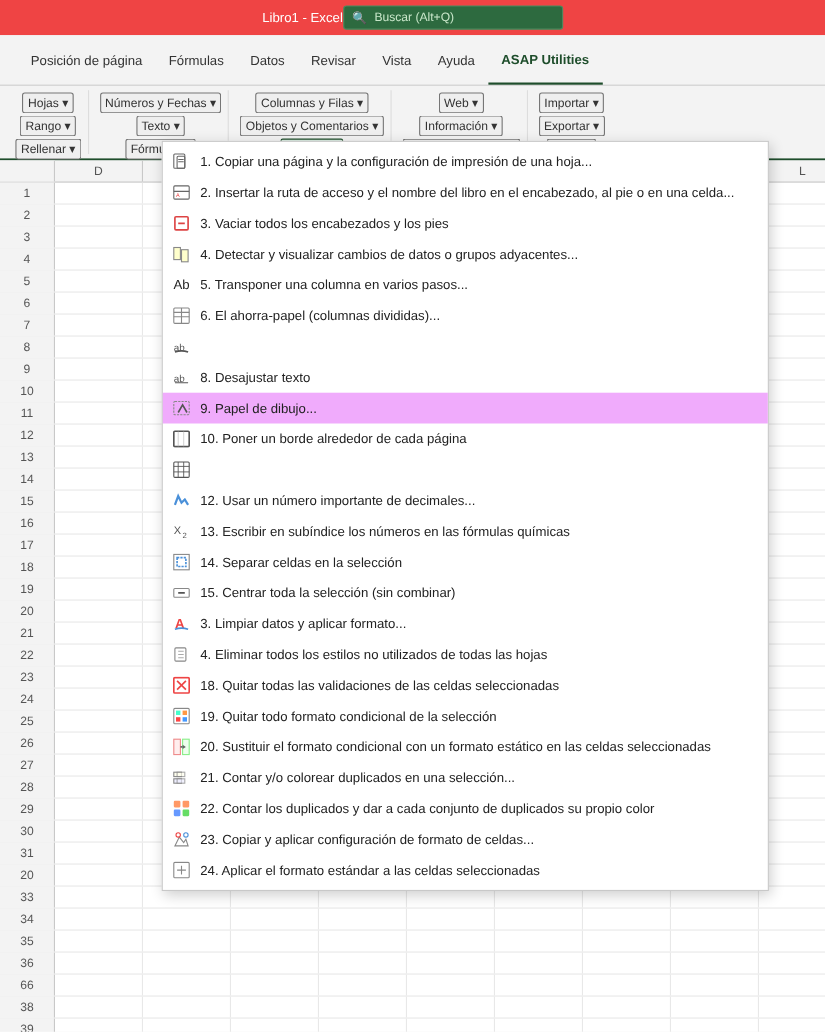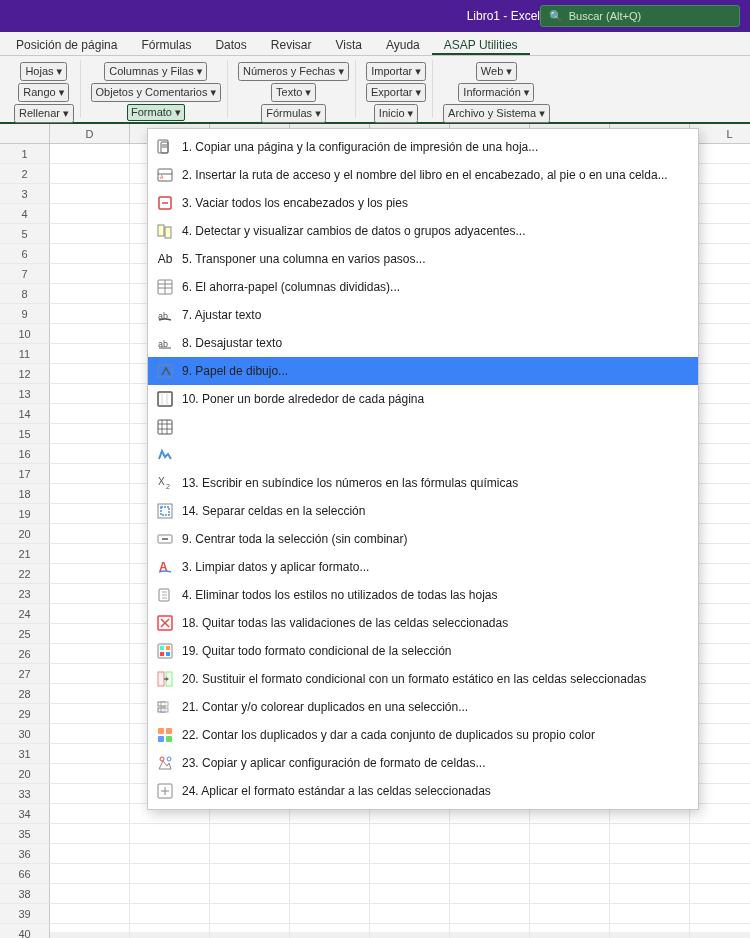--- a/index.html
+++ b/index.html
@@ -8,26 +8,26 @@
       font-size: 12px;
       background: #f0f0f0;
       width: 750px;
       height: 938px;
       overflow: hidden;
       position: relative;
     }
 
     
     .title-bar {
-      background: #4c1d95;
+      background: #ef4444;
       height: 32px;
       display: flex;
       align-items: center;
       padding: 0 10px;
-      justify-content: flex-end;
+      justify-content: center;
     }
     .title-bar-left {
       color: white;
       font-size: 12px;
       font-weight: 500;
     }
     .title-bar-search {
       background: #2d6a3f;
       border: 1px solid #4a8a5e;
       border-radius: 3px;
@@ -40,35 +40,35 @@
       color: #c8e6c9;
       font-size: 11px;
     }
 
     
     .ribbon-tabs {
       background: #f3f3f3;
       border-bottom: 1px solid #c8c8c8;
       display: flex;
       align-items: flex-end;
-      padding: 0 4px;
-      height: 24px;
+      padding: 0 16px;
+      height: 46px;
     }
     .ribbon-tab {
       padding: 6px 12px;
       font-size: 12px;
       color: #333;
       cursor: pointer;
       border: none;
       background: transparent;
       height: 100%;
     }
     .ribbon-tab.active {
       color: #1e4d2b;
-      font-weight: 400;
+      font-weight: 700;
       border-bottom: 2px solid #1e4d2b;
     }
 
     
     .ribbon-bar {
       background: #f3f3f3;
       border-bottom: 2px solid #1e4d2b;
       display: flex;
       align-items: stretch;
       padding: 4px 8px;
@@ -163,21 +163,21 @@
     }
     .menu-item {
       display: flex;
       align-items: center;
       padding: 5px 12px 5px 8px;
       cursor: pointer;
       gap: 8px;
       font-size: 12px;
       color: #222;
     }
-    .menu-item.highlighted { background: #3b82f6; }
+    .menu-item.highlighted { background: #f0abfc; }
     .menu-icon {
       width: 18px;
       height: 18px;
       flex-shrink: 0;
       display: flex;
       align-items: center;
       justify-content: center;
       font-size: 12px;
     }
     .menu-text {
@@ -215,60 +215,60 @@
       </button>
     <button class="ribbon-btn">
         <span>Rango ▾</span>
       </button>
     <button class="ribbon-btn">
         <span>Rellenar ▾</span>
       </button>
   </div>
   <div class="ribbon-group">
     <button class="ribbon-btn">
+        <span>Números y Fechas ▾</span>
+      </button>
+    <button class="ribbon-btn">
+        <span>Texto ▾</span>
+      </button>
+    <button class="ribbon-btn">
+        <span>Fórmulas ▾</span>
+      </button>
+  </div>
+  <div class="ribbon-group">
+    <button class="ribbon-btn">
         <span>Columnas y Filas ▾</span>
       </button>
     <button class="ribbon-btn">
         <span>Objetos y Comentarios ▾</span>
       </button>
     <button class="ribbon-btn active-btn">
         <span>Formato ▾</span>
       </button>
   </div>
   <div class="ribbon-group">
     <button class="ribbon-btn">
-        <span>Números y Fechas ▾</span>
-      </button>
-    <button class="ribbon-btn">
-        <span>Texto ▾</span>
-      </button>
-    <button class="ribbon-btn">
-        <span>Fórmulas ▾</span>
+        <span>Web ▾</span>
+      </button>
+    <button class="ribbon-btn">
+        <span>Información ▾</span>
+      </button>
+    <button class="ribbon-btn">
+        <span>Archivo y Sistema ▾</span>
       </button>
   </div>
   <div class="ribbon-group">
     <button class="ribbon-btn">
         <span>Importar ▾</span>
       </button>
     <button class="ribbon-btn">
         <span>Exportar ▾</span>
       </button>
     <button class="ribbon-btn">
         <span>Inicio ▾</span>
-      </button>
-  </div>
-  <div class="ribbon-group">
-    <button class="ribbon-btn">
-        <span>Web ▾</span>
-      </button>
-    <button class="ribbon-btn">
-        <span>Información ▾</span>
-      </button>
-    <button class="ribbon-btn">
-        <span>Archivo y Sistema ▾</span>
       </button>
   </div>
 </div>
 
 <div class="spreadsheet" style="height: calc(938px - 32px - 30px - 68px);">
   <div class="sheet-header-row">
     <div class="corner-cell"></div>
     <div class="col-header">D</div>
     <div class="col-header">E</div>
     <div class="col-header">F</div>
@@ -818,21 +818,20 @@
       </span>
       <span class="menu-text">6. El ahorra-papel (columnas divididas)...</span>
     </div>
     <div class="menu-item">
       <span class="menu-icon">
         <svg width="16" height="16" viewBox="0 0 16 16">
           <text x="1" y="12" font-size="9" fill="#555">ab</text>
           <path d="M2 13 Q8 11 14 13" fill="none" stroke="#555" stroke-width="1.5"></path>
         </svg>
       </span>
-      <span class="menu-text">7. Ajustar texto</span>
     </div>
     <div class="menu-item">
       <span class="menu-icon">
         <svg width="16" height="16" viewBox="0 0 16 16">
           <text x="1" y="12" font-size="9" fill="#555">ab</text>
           <line x1="2" y1="13" x2="14" y2="13" stroke="#555" stroke-width="1"></line>
         </svg>
       </span>
       <span class="menu-text">8. Desajustar texto</span>
     </div>
@@ -865,20 +864,21 @@
           <line x1="1" y1="10" x2="15" y2="10" stroke="#555" stroke-width="0.8"></line>
         </svg>
       </span>
     </div>
     <div class="menu-item">
       <span class="menu-icon">
         <svg width="16" height="16" viewBox="0 0 16 16">
           <path d="M2 12 L5 4 L8 10 L11 7 L14 12" fill="none" stroke="#4a90d9" stroke-width="2"></path>
         </svg>
       </span>
+      <span class="menu-text">12. Usar un número importante de decimales...</span>
     </div>
     <div class="menu-item">
       <span class="menu-icon">
         <svg width="16" height="16" viewBox="0 0 16 16">
           <text x="1" y="10" font-size="10" fill="#555">X</text>
           <text x="9" y="14" font-size="7" fill="#555">2</text>
         </svg>
       </span>
       <span class="menu-text">13. Escribir en subíndice los números en las fórmulas químicas</span>
     </div>
@@ -891,21 +891,21 @@
       </span>
       <span class="menu-text">14. Separar celdas en la selección</span>
     </div>
     <div class="menu-item">
       <span class="menu-icon">
         <svg width="16" height="16" viewBox="0 0 16 16">
           <rect x="1" y="4" width="14" height="8" rx="1" fill="none" stroke="#888" stroke-width="1"></rect>
           <line x1="5" y1="8" x2="11" y2="8" stroke="#555" stroke-width="1.5"></line>
         </svg>
       </span>
-      <span class="menu-text">9. Centrar toda la selección (sin combinar)</span>
+      <span class="menu-text">15. Centrar toda la selección (sin combinar)</span>
     </div>
     <div class="menu-item">
       <span class="menu-icon">
         <svg width="16" height="16" viewBox="0 0 16 16">
           <text x="2" y="12" font-size="12" fill="#e44" font-weight="bold">A</text>
           <path d="M2 13 Q8 11 14 13" fill="none" stroke="#4a90d9" stroke-width="1.5"></path>
         </svg>
       </span>
       <span class="menu-text">3. Limpiar datos y aplicar formato...</span>
     </div>

